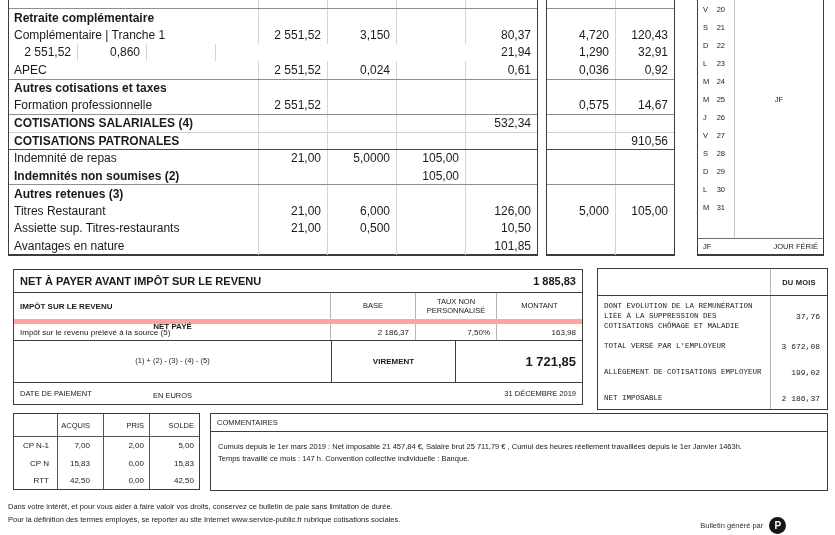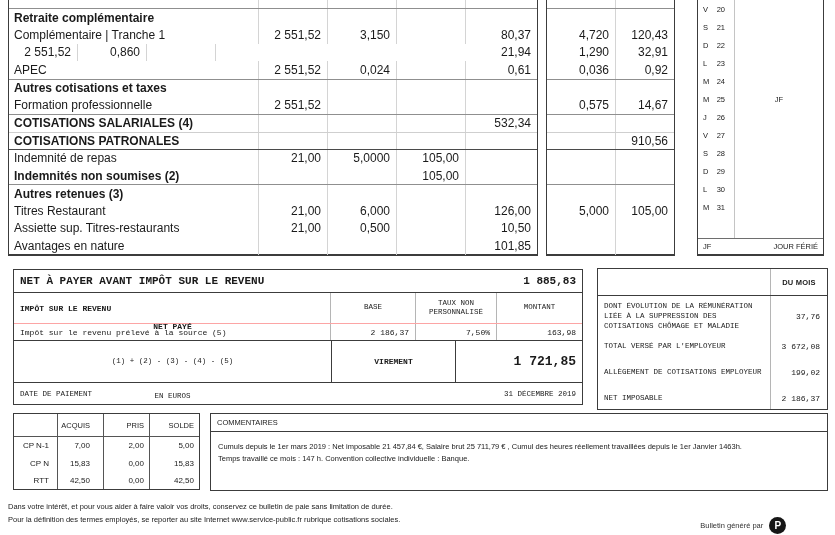--- a/index.html
+++ b/index.html
@@ -36,27 +36,27 @@
   .day-col{width:37px;border-right:1px solid #c4c4c4;display:flex;align-items:center;padding:0 9px 0 5px;}
   .day-letter{flex:1;}
   .day-num{text-align:right;}
   .day-note{flex:1;display:flex;align-items:center;justify-content:center;}
   .cal-fill{flex:1;display:flex;}
   .cal-fill .day-col{height:100%;}
   .cal-legend{height:16px;border-top:1px solid #6e6e6e;display:flex;align-items:center;
               justify-content:space-between;padding:0 5px;font-size:7.5px;flex:0 0 auto;}
 
   
-  .net{position:absolute;left:13px;top:269px;width:570px;border:1.5px solid #3c3c3c;font-size:8px;font-family:Liberation Mono, monospace;}
+  .net{position:absolute;left:13px;top:269px;width:570px;border:1.5px solid #3c3c3c;font-size:8px;}
   .net-r1{height:23px;display:flex;align-items:center;border-bottom:1.5px solid #3c3c3c;
           font-weight:bold;font-size:11px;}
   .net-r1 .t{flex:1;padding-left:6px;}
   .net-r1 .v{padding-right:6px;}
   .net-head,.net-taxrow{display:flex;}
-  .net-head{height:31px;border-bottom:1px solid #fca5a5;}
+  .net-head{height:31px;border-bottom:5px solid #fca5a5;}
   .net-taxrow{height:17px;border-bottom:1.5px solid #3c3c3c;}
   .nc{display:flex;align-items:center;border-right:1px solid #b5b5b5;height:100%;}
   .nc.lastc{border-right:none;}
   .nc.lab{width:317px;padding-left:6px;}
   .nc.col{width:85px;justify-content:center;text-align:center;font-size:7.5px;line-height:1.25;}
   .nc.col.rate{width:81px;}
   .nc.val{width:85px;justify-content:flex-end;padding-right:6px;}
   .nc.val.rate{width:81px;}
   .net-head .lab{font-weight:bold;}
   .net-netpaid{display:flex;height:42px;border-bottom:1.5px solid #3c3c3c;}

